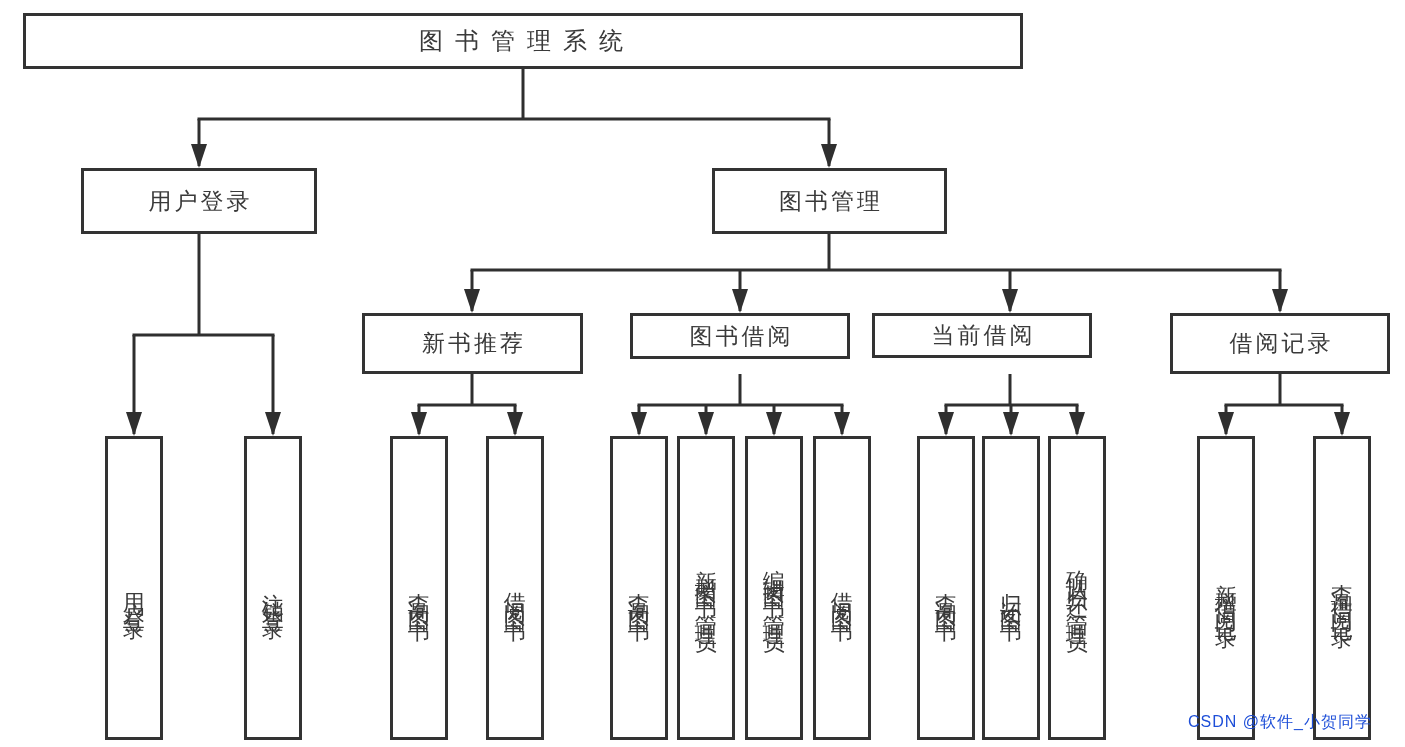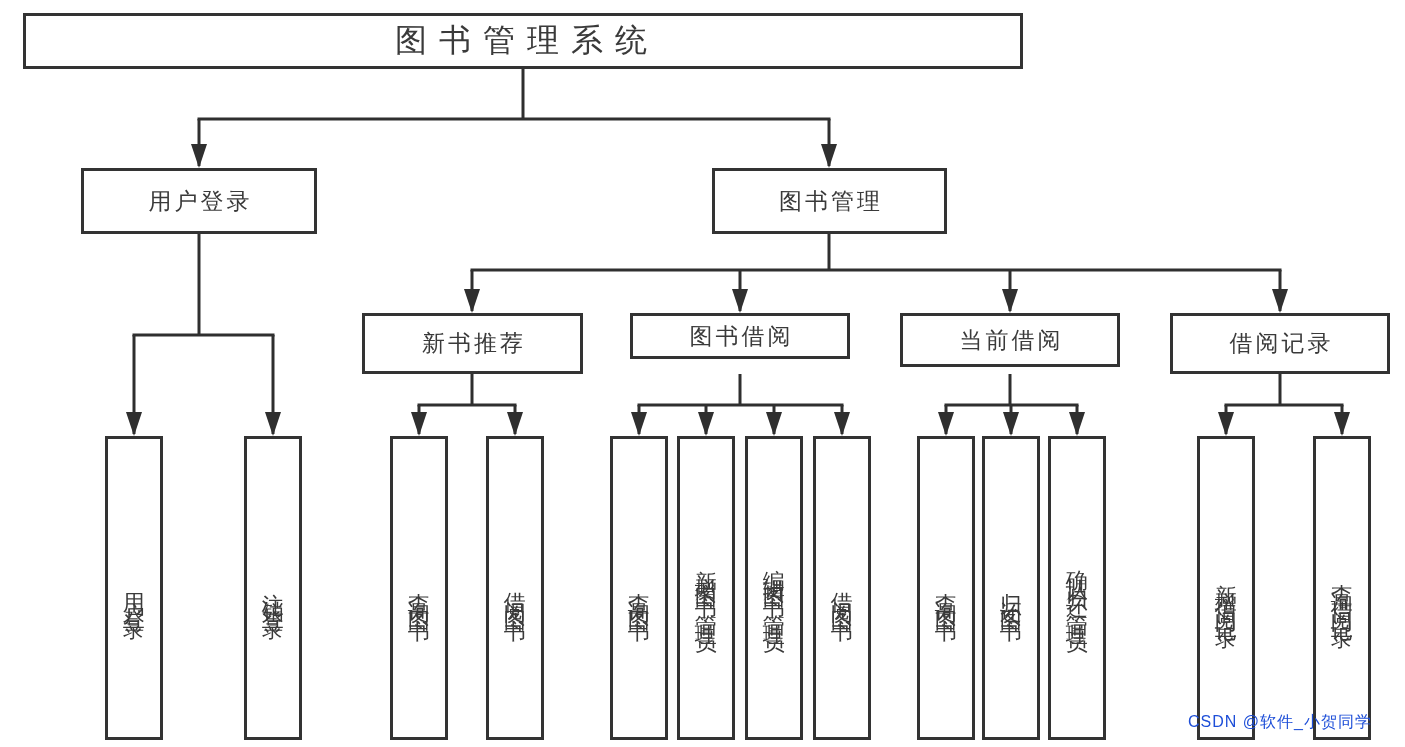--- a/index.html
+++ b/index.html
@@ -13,21 +13,21 @@
   }
   .edges{position:absolute;left:0;top:0;width:1405px;height:747px;}
   .box{
     position:absolute;
     box-sizing:border-box;
     border:3px solid #333333;
     background:#ffffff;
     display:flex;align-items:center;justify-content:center;
     color:#3a3a3a;
   }
-  .box.title{font-size:32px;letter-spacing:12px;padding-left:8px;}
+  .box.title{font-size:24px;letter-spacing:12px;padding-left:8px;}
   .box.h{font-size:23px;letter-spacing:3px;padding-left:3px;}
   .vtext{
     writing-mode:vertical-rl;
     text-orientation:mixed;
     font-size:22px;
     line-height:1.15;
     letter-spacing:9px;
     padding-top:9px; 
     white-space:nowrap;
   }
@@ -97,21 +97,21 @@
     </g>
   </svg>
 
   <div class="box title" style="left:23px;top:13px;width:1000px;height:56px">图书管理系统</div>
 
   <div class="box h" style="left:81px;top:168px;width:236px;height:66px">用户登录</div>
   <div class="box h" style="left:362px;top:313px;width:221px;height:61px">新书推荐</div>
 
   <div class="box h" style="left:712px;top:168px;width:235px;height:66px">图书管理</div>
   <div class="box h" style="left:630px;top:313px;width:220px;height:46px">图书借阅</div>
-  <div class="box h" style="left:900px;top:313px;width:220px;height:54px">当前借阅</div>
+  <div class="box h" style="left:872px;top:313px;width:220px;height:45px">当前借阅</div>
   <div class="box h" style="left:1170px;top:313px;width:220px;height:61px">借阅记录</div>
 
   <div class="box v" style="left:105px;top:436px;width:58px;height:304px">
     <span class="vtext">用户登录</span>
   </div>
   <div class="box v" style="left:244px;top:436px;width:58px;height:304px">
     <span class="vtext">注销登录</span>
   </div>
 
   <div class="box v" style="left:390px;top:436px;width:58px;height:304px">

